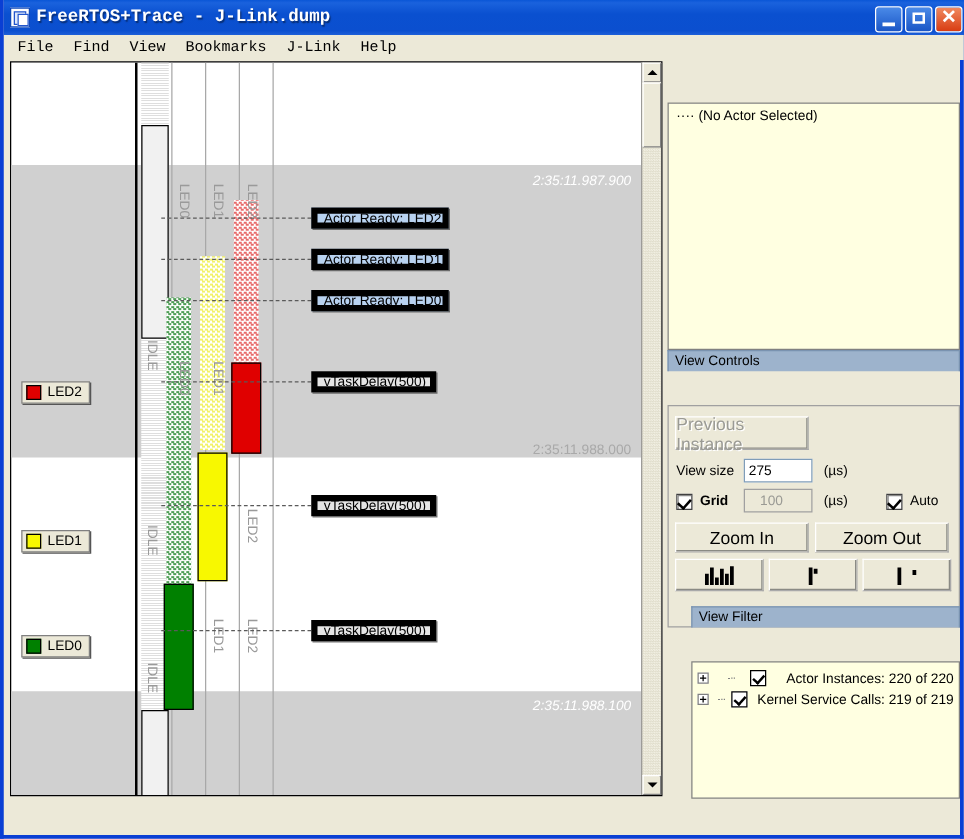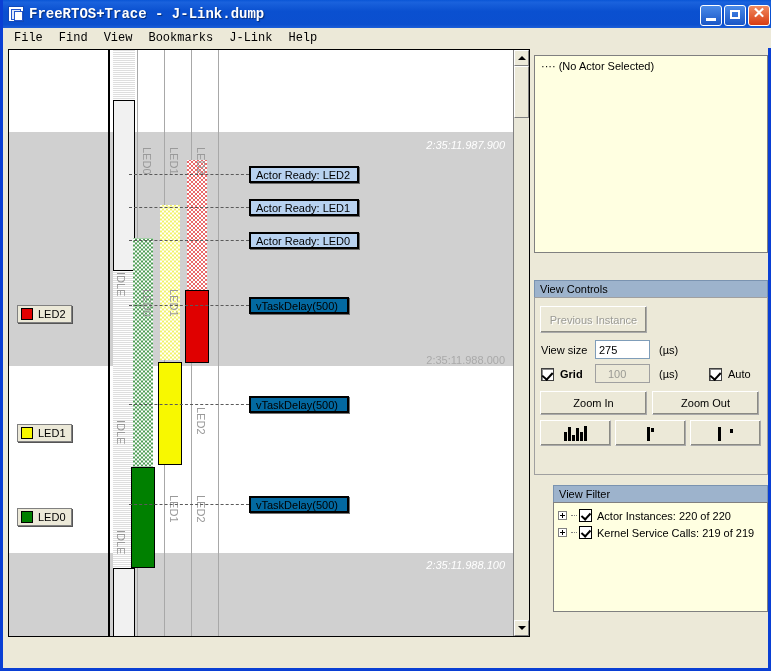--- a/index.html
+++ b/index.html
@@ -167,27 +167,27 @@
     opacity: 1;
   }
 
   
   .callout {
     position: absolute;
     height: 17px;
     display: flex; align-items: center;
     padding: 0 5px;
     box-sizing: border-box;
-    border: 2px solid #000000;
+    border: 5px solid #000000;
     box-shadow: 1px 1px 0 rgba(80,80,80,0.8);
     font-size: 11px; color: #000;
     white-space: nowrap;
   }
   .callout.blue { background: #b8d2f0; }
-  .callout.white { background: #0369a1; }
+  .callout.white { background: #e5e5e5; }
 
   .leader {
     position: absolute; height: 1px; background: #6a6a6a;
   }
   .leader.dashed {
     background: none;
     border-top: 1px dashed #5a5a5a;
     height: 0;
   }
 
@@ -247,41 +247,42 @@
     display: flex; align-items: center;
     padding-left: 5px;
     font-size: 11px; color: #000;
     box-sizing: border-box;
   }
   .panel-body {
     background: #ffffe1;
     border: 1px solid #808080;
     box-sizing: border-box;
     overflow: hidden;
+    margin-top: 27px;
   }
 
   #actor-info { left: 531px; top: 55px; width: 234px; height: 215px; }
   #actor-info .panel-body { height: 198px; padding: 4px 6px; }
   #actor-info-text { font-size: 11px; color: #000; }
 
   #view-controls { left: 531px; top: 280px; width: 234px; height: 195px; }
   #view-controls .panel-body {
     height: 178px; background: #ece9d8; border: 1px solid #a0a0a0;
     position: relative;
   }
 
   .xpbtn {
     position: absolute;
     background: #ece9d8;
     border: 1px solid #a9a9a9;
     border-top-color: #ffffff; border-left-color: #ffffff;
     box-shadow: inset -1px -1px 0 #8a8a84;
     box-sizing: border-box;
     display: flex; align-items: center; justify-content: center;
-    font-size: 11px; color: #000;
+    font-size: 14px; color: #000;
   }
   .xpbtn.disabled { color: #9a9a94; text-shadow: 1px 1px 0 #ffffff; }
 
   .vc-label {
     position: absolute; font-size: 11px; color: #000;
     white-space: nowrap;
   }
   .vc-input {
     position: absolute;
     background: #ffffff;
@@ -309,21 +310,21 @@
   }
 
   
   .glyph-bars { display: flex; align-items: flex-end; height: 16px; gap: 1px; }
   .glyph-bars i { display: block; width: 3px; background: #000; }
 
   #view-filter { left: 531px; top: 485px; width: 234px; height: 101px; padding-left: 19px; }
   #view-filter .panel-body { height: 110px; padding: 4px 4px; }
   .tree-row {
     display: flex; align-items: center;
-    height: 17px; font-size: 11px; color: #000;
+    height: 17px; font-size: 11px; color: #000; justify-content: space-between;
   }
   .tree-expander {
     width: 9px; height: 9px; margin-right: 4px;
     border: 1px solid #808080; background: #ffffff;
     position: relative; box-sizing: border-box; flex: 0 0 auto;
   }
   .tree-expander::before {
     content: ""; position: absolute; left: 1px; top: 3px; width: 5px; height: 1px; background: #000;
   }
   .tree-expander::after {

